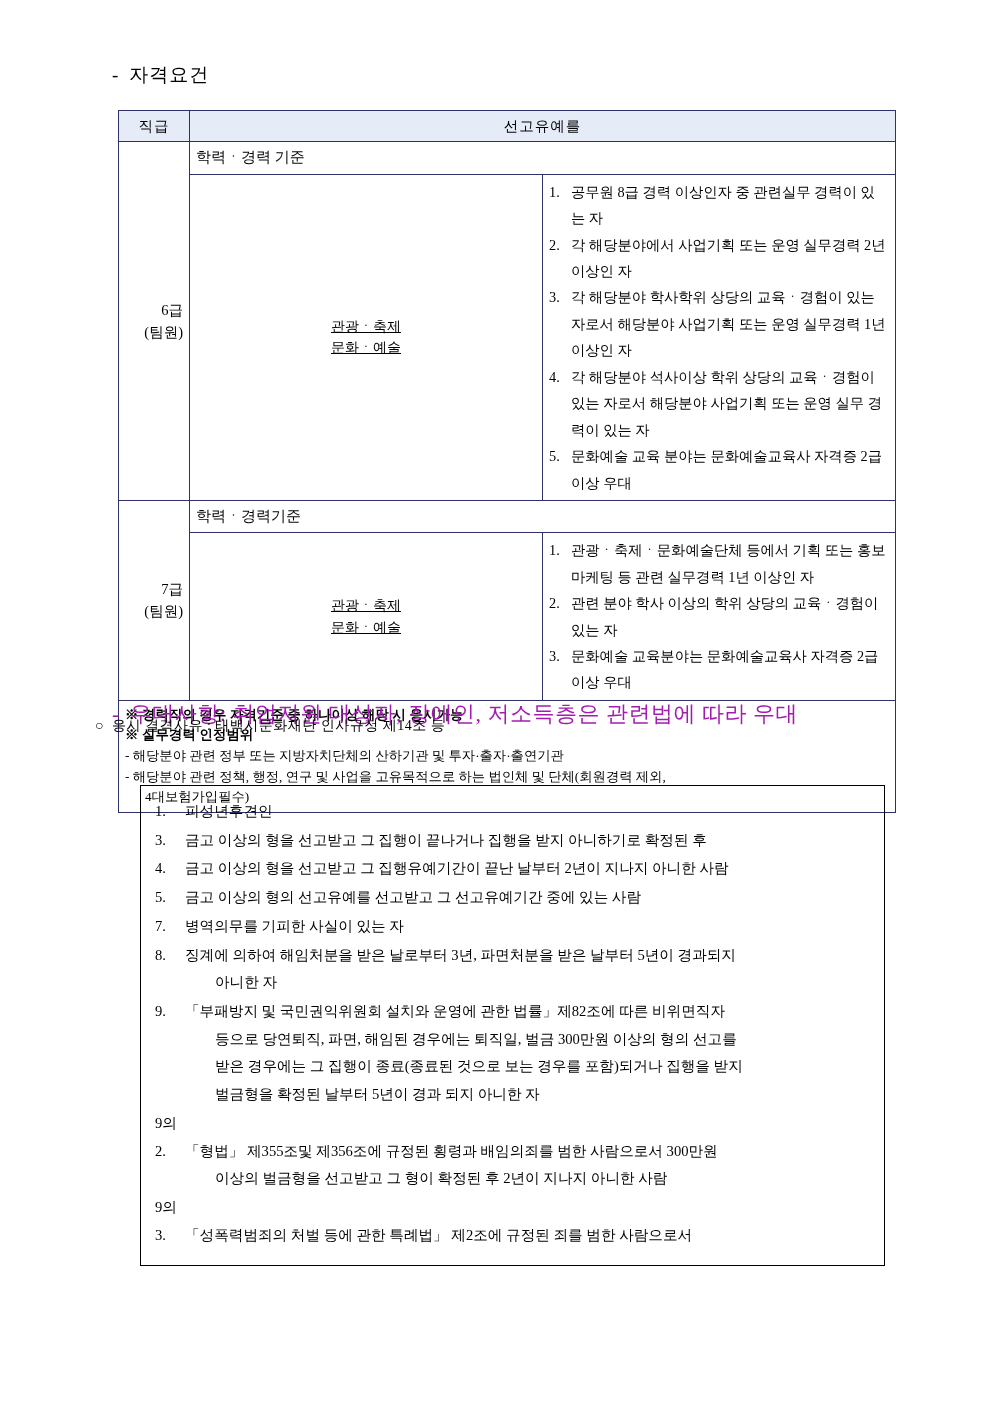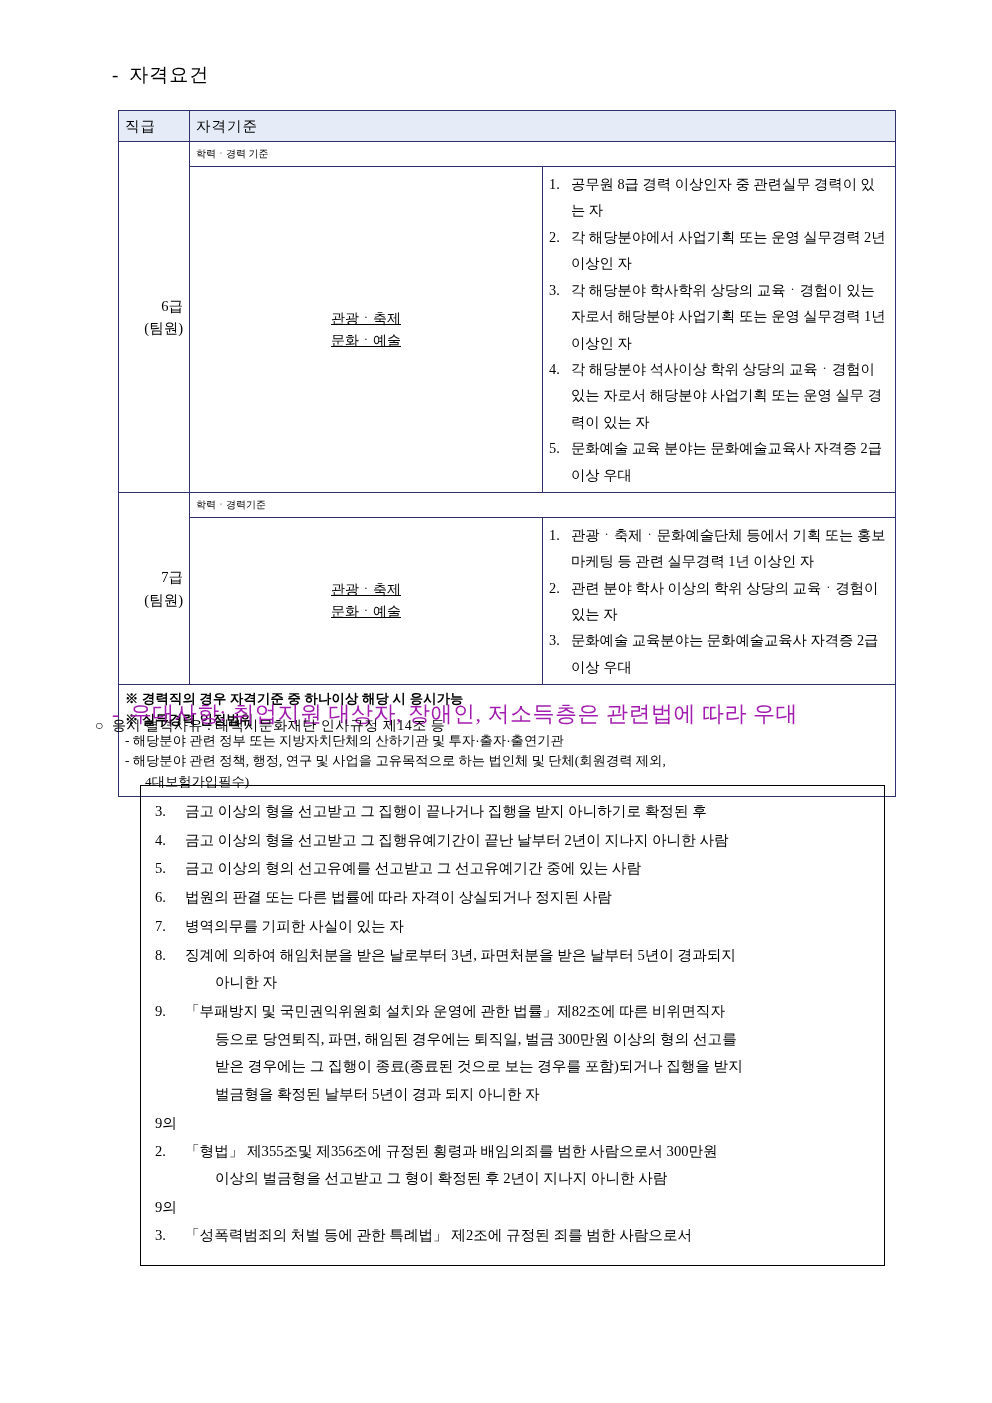--- a/index.html
+++ b/index.html
@@ -51,41 +51,42 @@
   }
   table.qual td, table.qual th {
     border: 1px solid #30306a;
     padding: 4px 6px;
     vertical-align: middle;
     font-weight: normal;
     line-height: 1.55;
   }
   .thead-cell {
     background: #e5ecf7;
+    text-align: center;
     font-size: 14.5px;
     letter-spacing: 1px;
     padding: 6px 4px;
   }
   .grade-cell {
     width: 58px;
     text-align: right;
     line-height: 1.5;
     font-size: 14.5px;
   }
   .sub-cell {
     width: 86px;
     text-align: center;
     line-height: 1.9;
     font-size: 14px;
     padding-left: 7px;
     text-decoration: underline;
   }
   .crit-head {
     padding-left: 10px;
-    font-size: 10px;
+    font-size: 15px;
   }
   ol.crit {
     margin: 0;
     padding: 0;
     list-style: none;
   }
   ol.crit li {
     display: block;
     padding-left: 22px;
     text-indent: -22px;
@@ -184,21 +185,21 @@
 <div class="page">
 
   <div class="sec-head" id="h-qual">
     <span class="dash">-</span><span>자격요건</span>
   </div>
 
   <table class="qual">
     <tbody>
       <tr>
         <td class="thead-cell" style="width:58px;">직급</td>
-        <td class="thead-cell" colspan="2">자격기준</td>
+        <td class="thead-cell" colspan="2">선고유예를</td>
       </tr>
 
       <tr>
         <td class="grade-cell" rowspan="2">
           <div>6급</div>
           <div>(팀원)</div>
         </td>
         <td class="crit-head" colspan="2">학력ㆍ경력 기준</td>
       </tr>
       <tr>
@@ -253,24 +254,24 @@
   <div id="pref-line">
     <span class="dash">-</span><span>우대사항: 취업지원 대상자, 장애인, 저소득층은 관련법에 따라 우대</span>
   </div>
 
   <div id="disq-line">
     <span class="circ">○</span><span>응시 결격사유 : 태백시문화재단 인사규정 제14조 등</span>
   </div>
 
   <div id="disq-box">
     <ol>
+      <li><span class="num">1.</span><span>피성년후견인</span></li>
       <li><span class="num">3.</span><span>금고 이상의 형을 선고받고 그 집행이 끝나거나 집행을 받지 아니하기로 확정된 후</span></li>
       <li><span class="num">4.</span><span>금고 이상의 형을 선고받고 그 집행유예기간이 끝난 날부터 2년이 지나지 아니한 사람</span></li>
       <li><span class="num">5.</span><span>금고 이상의 형의 선고유예를 선고받고 그 선고유예기간 중에 있는 사람</span></li>
-      <li><span class="num">6.</span><span>법원의 판결 또는 다른 법률에 따라 자격이 상실되거나 정지된 사람</span></li>
       <li><span class="num">7.</span><span>병역의무를 기피한 사실이 있는 자</span></li>
       <li><span class="num">8.</span><span>징계에 의하여 해임처분을 받은 날로부터 3년, 파면처분을 받은 날부터 5년이 경과되지</span><span class="cont">아니한 자</span></li>
       <li><span class="num">9.</span><span>「부패방지 및 국민권익위원회 설치와 운영에 관한 법률」제82조에 따른 비위면직자</span><span class="cont">등으로 당연퇴직, 파면, 해임된 경우에는 퇴직일, 벌금 300만원 이상의 형의 선고를</span><span class="cont">받은 경우에는 그 집행이 종료(종료된 것으로 보는 경우를 포함)되거나 집행을 받지</span><span class="cont">벌금형을 확정된 날부터 5년이 경과 되지 아니한 자</span></li>
       <li><span class="num wide">9의2.</span><span>「형법」 제355조및 제356조에 규정된 횡령과 배임의죄를 범한 사람으로서 300만원</span><span class="cont">이상의 벌금형을 선고받고 그 형이 확정된 후 2년이 지나지 아니한 사람</span></li>
       <li><span class="num wide">9의3.</span><span>「성폭력범죄의 처벌 등에 관한 특례법」 제2조에 규정된 죄를 범한 사람으로서</span></li>
     </ol>
   </div>
 
 </div>
 

